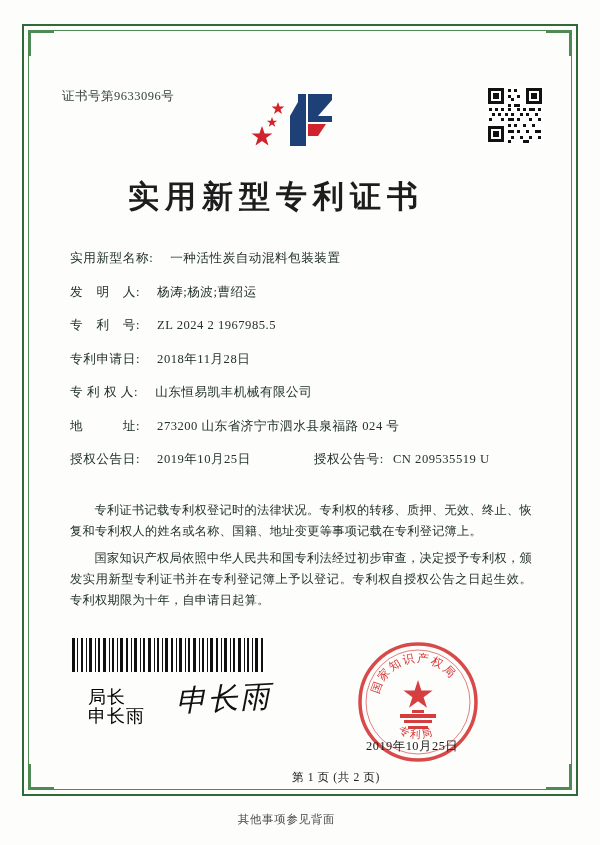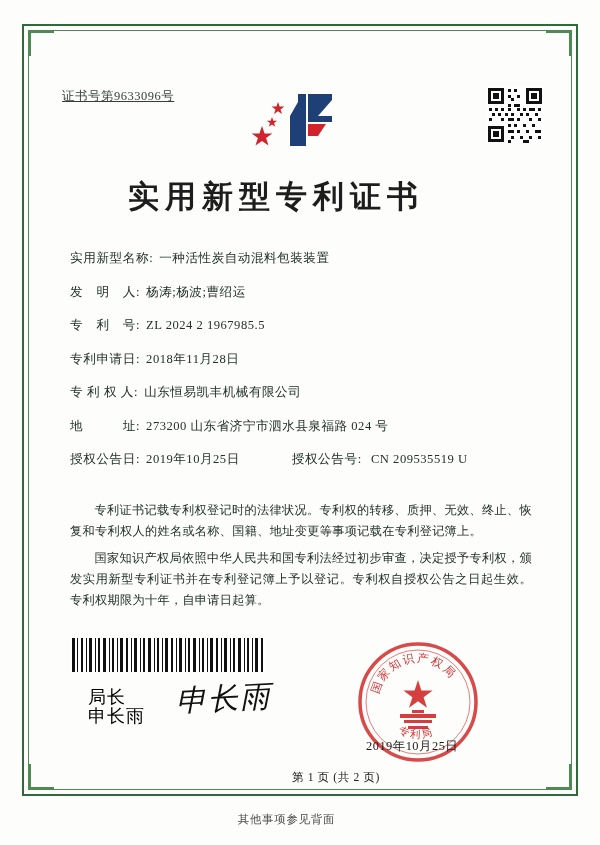--- a/index.html
+++ b/index.html
@@ -49,21 +49,20 @@
   .corner.br { left: 546px; top: 764px; border-width: 0 3px 3px 0; }
 
   
   .cert-no {
     position: absolute;
     left: 62px; top: 88px;
     font-size: 12.5px;
     letter-spacing: 0.5px;
     color: #33403a;
     font-family: "Liberation Serif", serif;
-    text-decoration: underline;
   }
 
   
   .qr {
     position: absolute;
     right: 56px; top: 86px;
     width: 58px; height: 58px;
   }
   .qr svg { display: block; }
 
@@ -93,20 +92,21 @@
     left: 70px; top: 250px;
     width: 470px;
     font-size: 12.6px;
     color: #22312b;
   }
   .row {
     display: flex;
     align-items: baseline;
     margin-bottom: 16.5px;
     white-space: nowrap;
+    gap: 11px;
   }
   .row .label {
     flex: 0 0 auto;
     letter-spacing: 0.6px;
   }
   .row .value {
     margin-left: 6px;
     letter-spacing: 0.5px;
   }
   .row.two .right {

